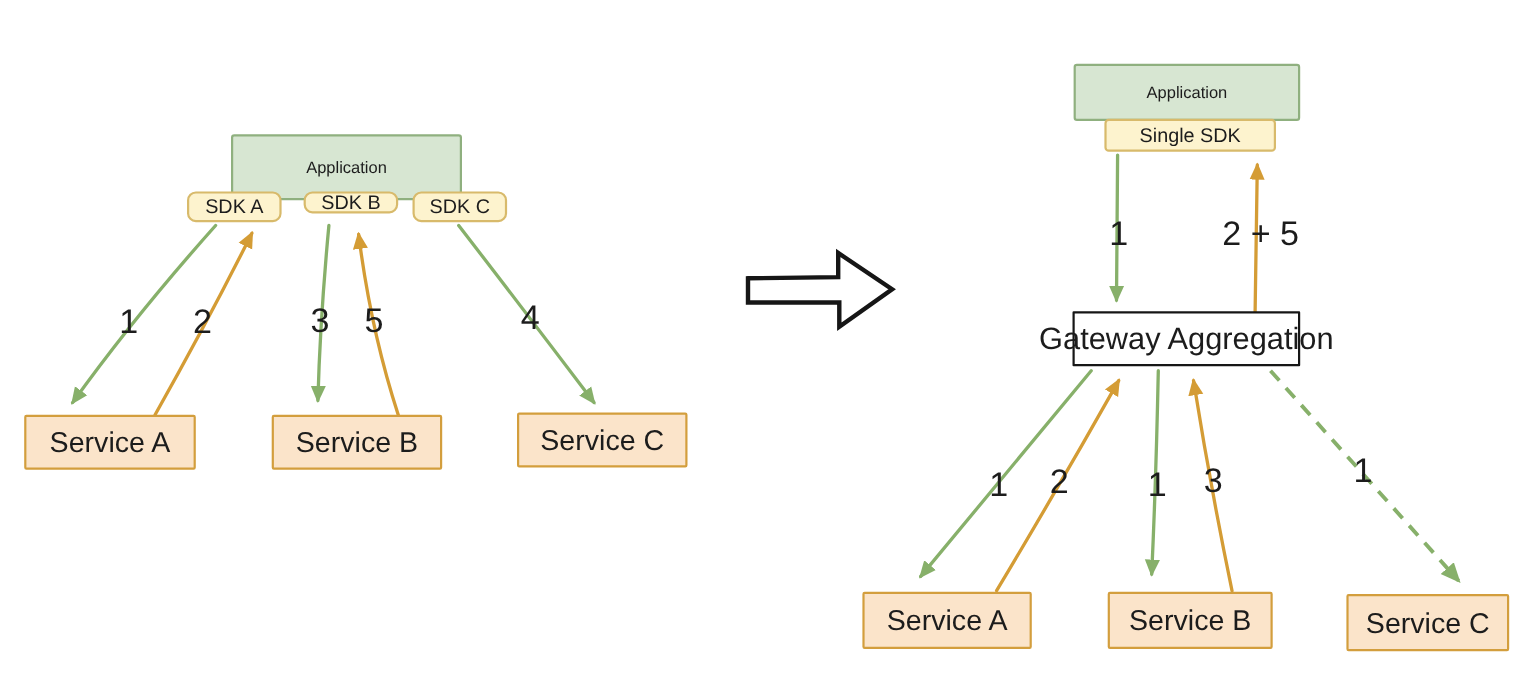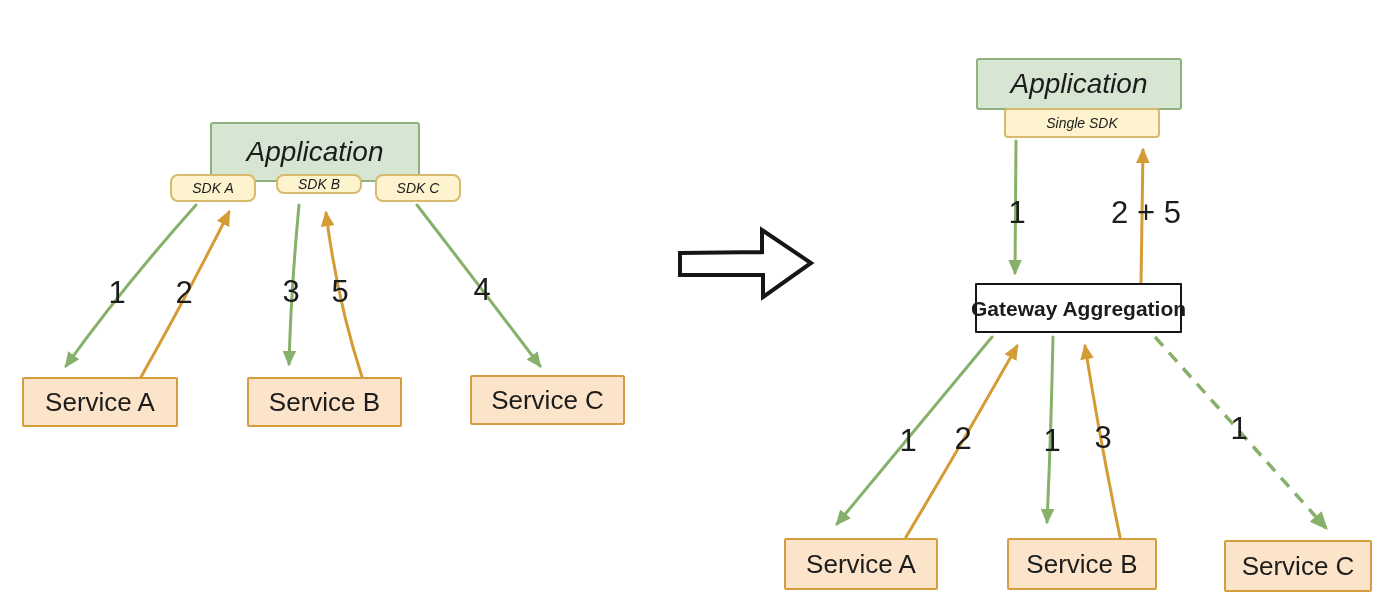--- a/index.html
+++ b/index.html
@@ -17,24 +17,24 @@
     background:var(--canvas-bg); overflow:hidden;
     font-family:"Liberation Sans", sans-serif; color:var(--text);
   }
   svg.wires{position:absolute; left:0; top:0; z-index:1;}
   .box{
     position:absolute; z-index:2; box-sizing:border-box;
     display:flex; align-items:center; justify-content:center;
     border:2px solid; border-radius:3px;
     font-size:26px; line-height:1; white-space:nowrap;
   }
-  .box.green{background:var(--green-box-fill); border-color:var(--green-box-stroke); font-size:28px;font-style:italic;}
-  .box.yellow{background:var(--yellow-box-fill); border-color:var(--yellow-box-stroke); border-radius:8px; font-size:14px;font-style:italic;}
+  .box.green{background:var(--green-box-fill); border-color:var(--green-box-stroke); font-size:15px;}
+  .box.yellow{background:var(--yellow-box-fill); border-color:var(--yellow-box-stroke); border-radius:8px; font-size:18px;}
   .box.peach{background:var(--peach-box-fill); border-color:var(--peach-box-stroke); border-radius:2px;}
-  .box.gateway{background:var(--gateway-fill); border-color:var(--gateway-stroke); border-radius:1px; font-size:21px;font-weight:bold;}
+  .box.gateway{background:var(--gateway-fill); border-color:var(--gateway-stroke); border-radius:1px; font-size:28px;}
   .num{
     position:absolute; z-index:3; transform:translate(-50%,-50%);
     font-size:31px; line-height:1; white-space:nowrap; color:var(--text);
   }
   .arrow-green{stroke:var(--arrow-green); fill:none; stroke-width:3; stroke-linecap:round;}
   .arrow-orange{stroke:var(--arrow-orange); fill:none; stroke-width:3; stroke-linecap:round;}
   .arrow-dashed{stroke-dasharray:12 9; stroke-width:3.5; stroke-linecap:butt;}
   .head-green{fill:var(--arrow-green);}
   .head-orange{fill:var(--arrow-orange);}
   .transform-arrow{fill:#ffffff; stroke:#161616; stroke-width:4; stroke-linejoin:miter;}

